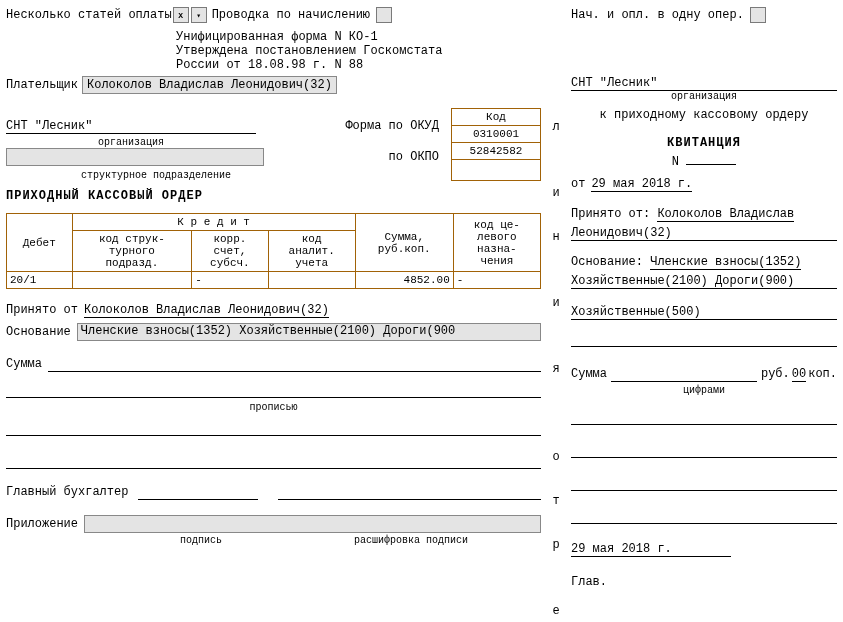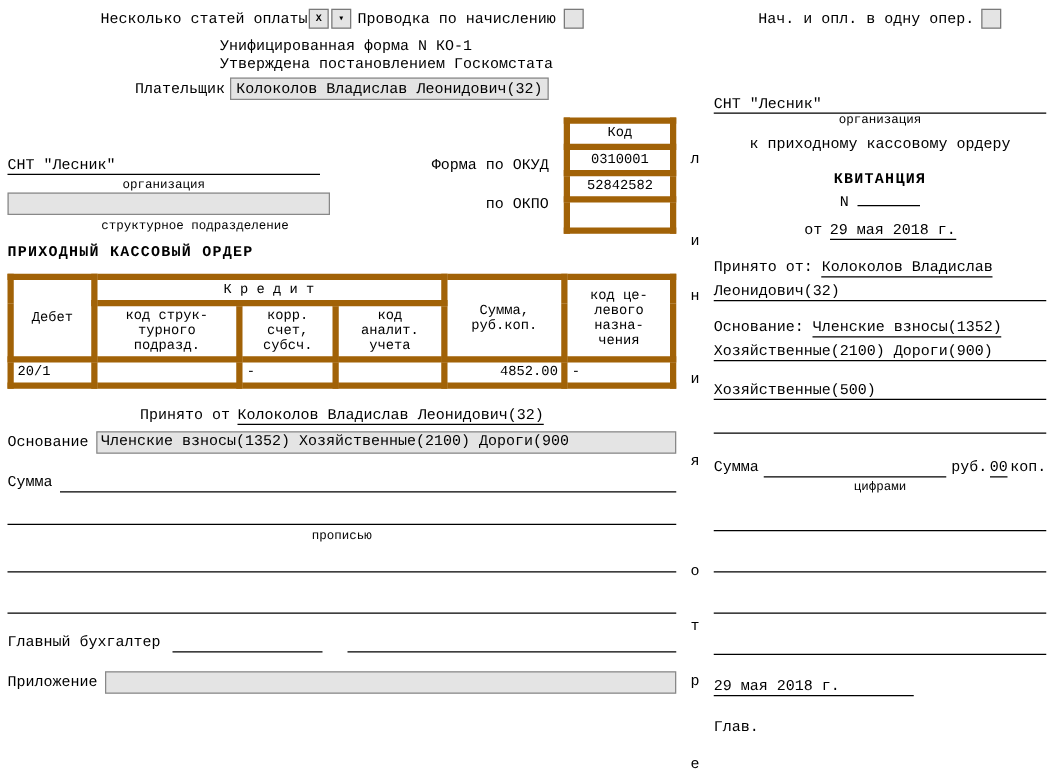--- a/index.html
+++ b/index.html
@@ -28,21 +28,20 @@
     font-size: 12px;
     line-height: 22px;
     white-space: pre;
     text-align: center;
   }
   .row {
     display: flex;
     align-items: center;
     margin-bottom: 2px;
     min-height: 18px;
-    justify-content: center;
   }
   .dd {
     width: 14px;
     height: 14px;
     border: 1px solid #7a7a7a;
     background: #e4e4e4;
     display: inline-flex;
     align-items: center;
     justify-content: center;
     font-size: 8px;
@@ -60,21 +59,21 @@
     border-bottom: 1px solid #000;
     display: inline-block;
     min-height: 14px;
   }
   .ctr { text-align: center; }
   table.tbl {
     border-collapse: collapse;
     width: 100%;
   }
   table.tbl td, table.tbl th {
-    border: 5px solid #a16207;
+    border: 1px solid #a16207;
     padding: 2px 3px;
     font-size: 11px;
     text-align: center;
     vertical-align: middle;
   }
   .title {
     font-weight: bold;
     letter-spacing: 1px;
   }
   .payer-box {
@@ -107,20 +106,21 @@
     <div class="row mb6">
       <span>Несколько статей оплаты</span>
       <span class="dd" style="font-weight:bold;">X</span>
       <span class="dd">▾</span>
       <span style="margin-left:4px;">Проводка по начислению</span>
       <span class="chk"></span>
     </div>
     <div class="ctr" style="padding-left:170px; text-align:left;">
       <div>Унифицированная форма N КО-1</div>
       <div>Утверждена постановлением Госкомстата</div>
+      <div>России от 18.08.98 г. N 88</div>
     </div>
 
     <div class="row" style="margin-top:4px;">
       <span>Плательщик</span>
       <span class="payer-box" style="margin-left:4px;">Колоколов Владислав Леонидович(32)</span>
     </div>
 
     
     <div style="display:flex; margin-top:14px; align-items:flex-end; gap:6px;">
       <div style="flex:1;">
@@ -207,20 +207,25 @@
     <div class="row" style="margin-top:10px;">
       <span>Главный бухгалтер</span>
       <span class="uline" style="width:120px; margin-left:10px;"></span>
       <span class="uline" style="flex:1; margin-left:20px;"></span>
     </div>
 
     <div class="row" style="margin-top:14px;">
       <span>Приложение</span>
       <span class="txtfield" style="flex:1; margin-left:6px;"></span>
     </div>
+    <div style="display:flex;">
+      <span style="width:135px;"></span>
+      <span class="sub" style="width:120px;">подпись</span>
+      <span class="sub" style="flex:1; margin-left:20px;">расшифровка подписи</span>
+    </div>
   </div>
 
   <div class="sep">
 
 
 
 
 л
 
 

